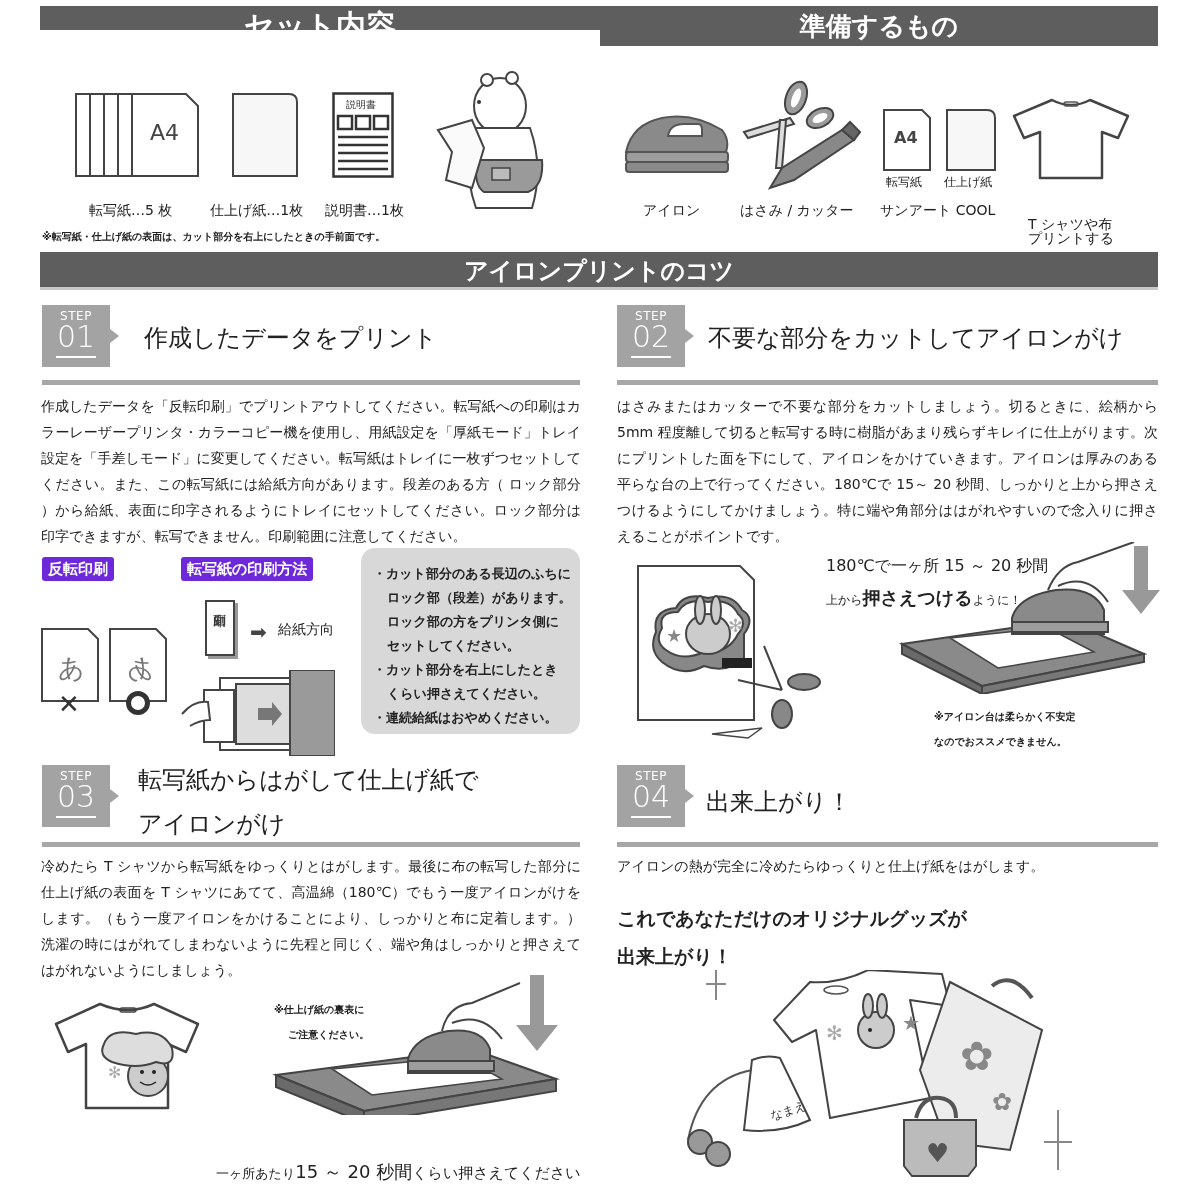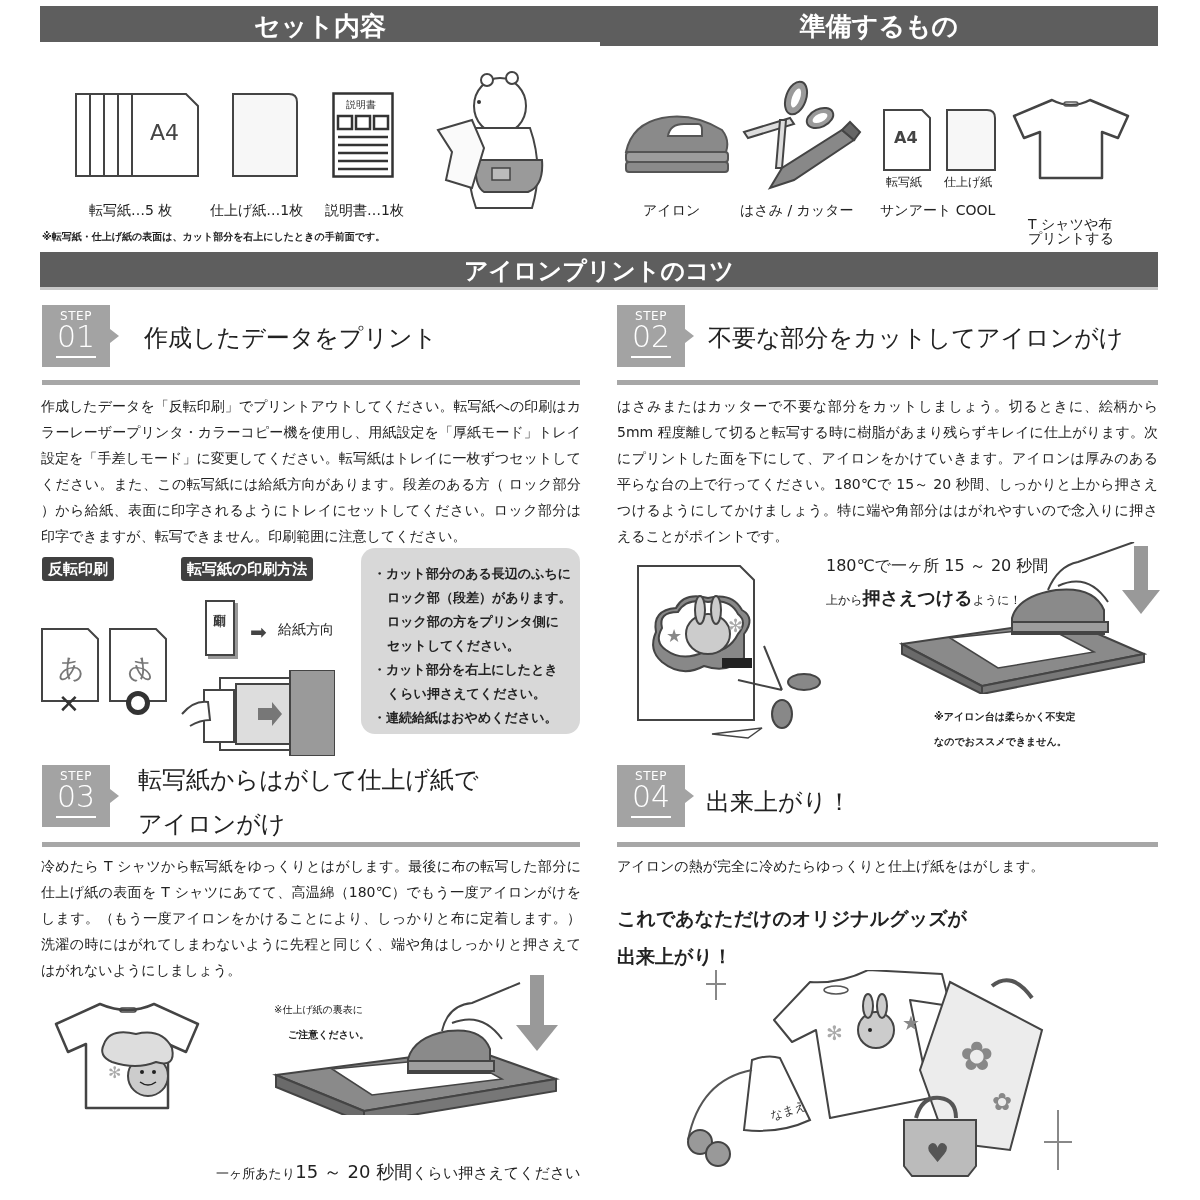--- a/index.html
+++ b/index.html
@@ -11,30 +11,30 @@
   .caption { position: absolute; font-size: 14px; color: #222; white-space: nowrap; }
   .note { font-size: 10px; }
   .step-badge { position: absolute; width: 68px; height: 62px; background: #a3a3a3; color: #fff; }
   .step-badge .lbl { position: absolute; top: 4px; left: 0; width: 100%; text-align: center; font-size: 12px; letter-spacing: 0.5px; }
   .step-badge .num { position: absolute; top: 14px; left: 0; width: 100%; text-align: center; font-size: 30px; font-weight: 300; }
   .step-badge .uline { position: absolute; bottom: 9px; left: 14px; width: 40px; height: 2px; background: #fff; }
   .step-badge .tri { position: absolute; right: -9px; top: 24px; width: 0; height: 0; border-top: 7px solid transparent; border-bottom: 7px solid transparent; border-left: 9px solid #a3a3a3; }
   .step-title { position: absolute; font-size: 24px; color: #222; white-space: nowrap; }
   .rule { position: absolute; height: 5px; background: #a7a7a7; }
   .para { position: absolute; font-size: 14px; line-height: 26px; color: #222; text-align: justify; }
-  .tag { position: absolute; background: #404040; color: #fff; font-size: 15px; padding: 0 6px; height: 24px; line-height: 24px; border-radius: 3px; font-weight: bold; white-space: nowrap; }
+  .tag { position: absolute; background: #6d28d9; color: #fff; font-size: 15px; padding: 0 6px; height: 24px; line-height: 24px; border-radius: 3px; font-weight: bold; white-space: nowrap; }
   .warnbox { position: absolute; background: #d8d8d8; border-radius: 14px; padding: 14px 10px 8px 12px; }
   .warnbox p { font-size: 13px; line-height: 24px; font-weight: bold; color: #222; white-space: nowrap; }
   .warnbox p.ind { padding-left: 14px; }
   svg { display: block; }
 </style>
 </head>
 <body>
 
-<div class="band" style="left:40px; top:6px; width:560px; height:36px; line-height:40px; font-size:26px;">
+<div class="band" style="left:40px; top:6px; width:560px; height:24px; line-height:40px; font-size:30px;font-family:Liberation Serif, serif;">
   <span>セット内容</span>
 </div>
 <div class="band" style="left:600px; top:6px; width:558px; height:40px; line-height:40px; font-size:26px;">
   <span>準備するもの</span>
 </div>
 
 <div class="abs" style="left:74px; top:92px;">
   <svg width="128" height="86" viewBox="0 0 128 86">
     <path d="M2 2 H112 L124 14 V84 H2 Z" fill="#fff" stroke="#444" stroke-width="2"></path>
     <line x1="16" y1="2" x2="16" y2="84" stroke="#444" stroke-width="2"></line>
@@ -259,21 +259,21 @@
     <path d="M48 4 L4 24 L16 52 L34 44 V108 H116 V44 L134 52 L146 24 L102 4 Q76 16 48 4 Z" fill="#fff" stroke="#444" stroke-width="2.5" stroke-linejoin="round"></path>
     <rect x="68" y="8" width="16" height="4" rx="2" fill="none" stroke="#444" stroke-width="1.5"></rect>
     <circle cx="96" cy="76" r="20" fill="#ccc" stroke="#444" stroke-width="2"></circle>
     <circle cx="90" cy="72" r="2" fill="#222"></circle>
     <circle cx="102" cy="72" r="2" fill="#222"></circle>
     <path d="M88 82 Q96 88 104 82" stroke="#222" stroke-width="1.5" fill="none"></path>
     <path d="M52 44 Q58 28 84 34 Q110 28 120 48 Q124 68 104 62 Q84 70 60 62 Q46 56 52 44 Z" fill="#ddd" stroke="#444" stroke-width="2"></path>
     <text x="56" y="78" font-size="16" fill="#aaa">✻</text>
   </svg>
 </div>
-<div class="caption note" style="left:274px; top:1003px; font-weight:normal;">※仕上げ紙の裏表に</div>
+<div class="caption note" style="left:274px; top:1003px; font-weight:bold;">※仕上げ紙の裏表に</div>
 <div class="caption note" style="left:288px; top:1028px; font-weight:bold;">ご注意ください。</div>
 <div class="abs" style="left:272px; top:975px;">
   <svg width="300" height="140" viewBox="0 0 300 140">
     <path d="M4 100 L200 74 L284 104 L92 136 Z" fill="#8a8a8a" stroke="#444" stroke-width="2"></path>
     <path d="M4 100 L4 112 L92 148 L92 136 Z" fill="#6a6a6a" stroke="#444" stroke-width="2"></path>
     <path d="M92 136 L92 148 L284 116 L284 104 Z" fill="#777" stroke="#444" stroke-width="2"></path>
     <path d="M60 94 L190 82 L230 104 L100 120 Z" fill="#fff" stroke="#444" stroke-width="1.5"></path>
     <path d="M136 84 Q142 62 176 56 Q210 52 218 74 V98 H136 Z" fill="#8a8a8a" stroke="#444" stroke-width="2"></path>
     <rect x="136" y="86" width="86" height="10" fill="#9d9d9d" stroke="#444" stroke-width="2"></rect>
     <path d="M170 56 Q176 30 200 28 L248 8" stroke="#444" stroke-width="2" fill="none"></path>

